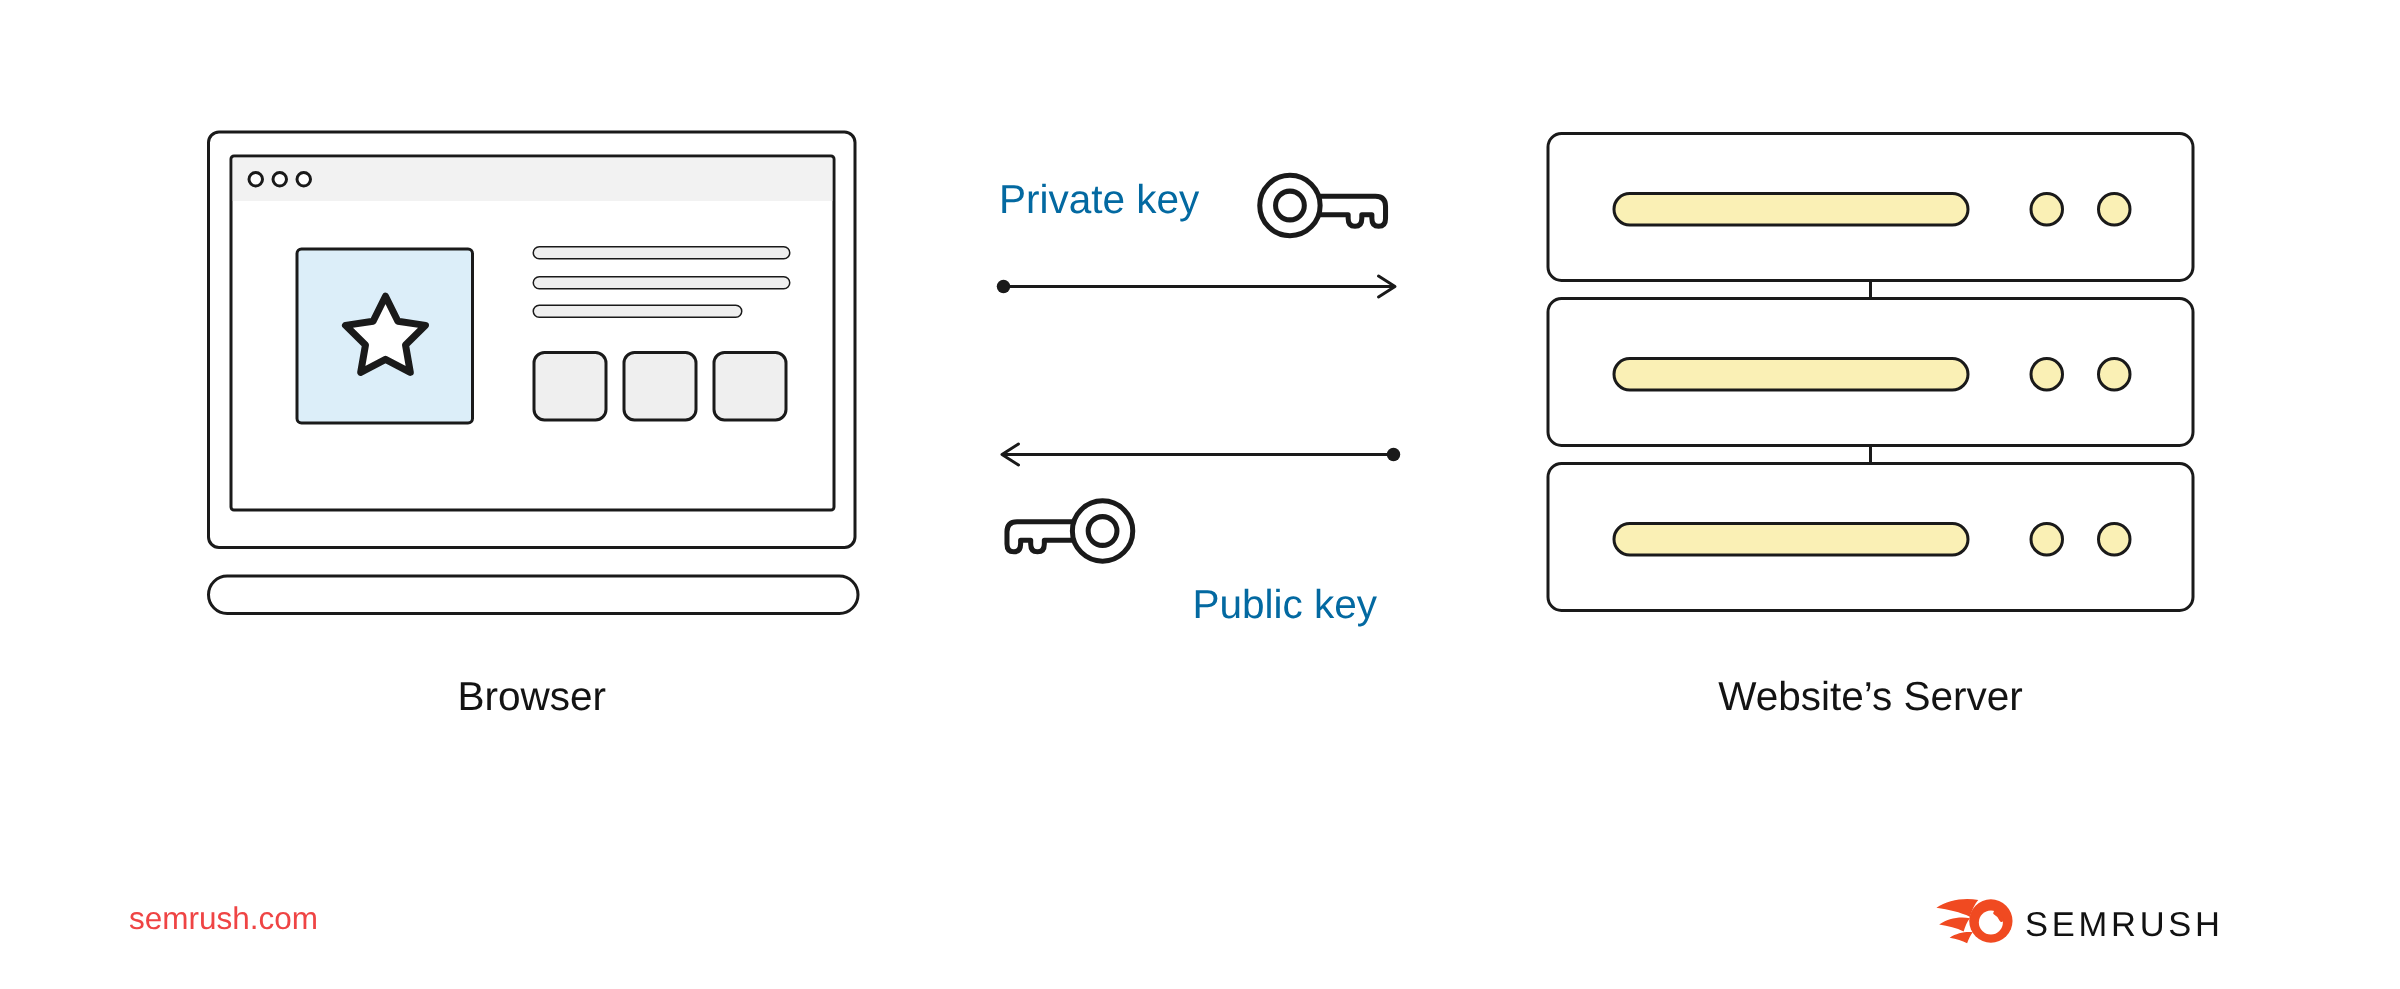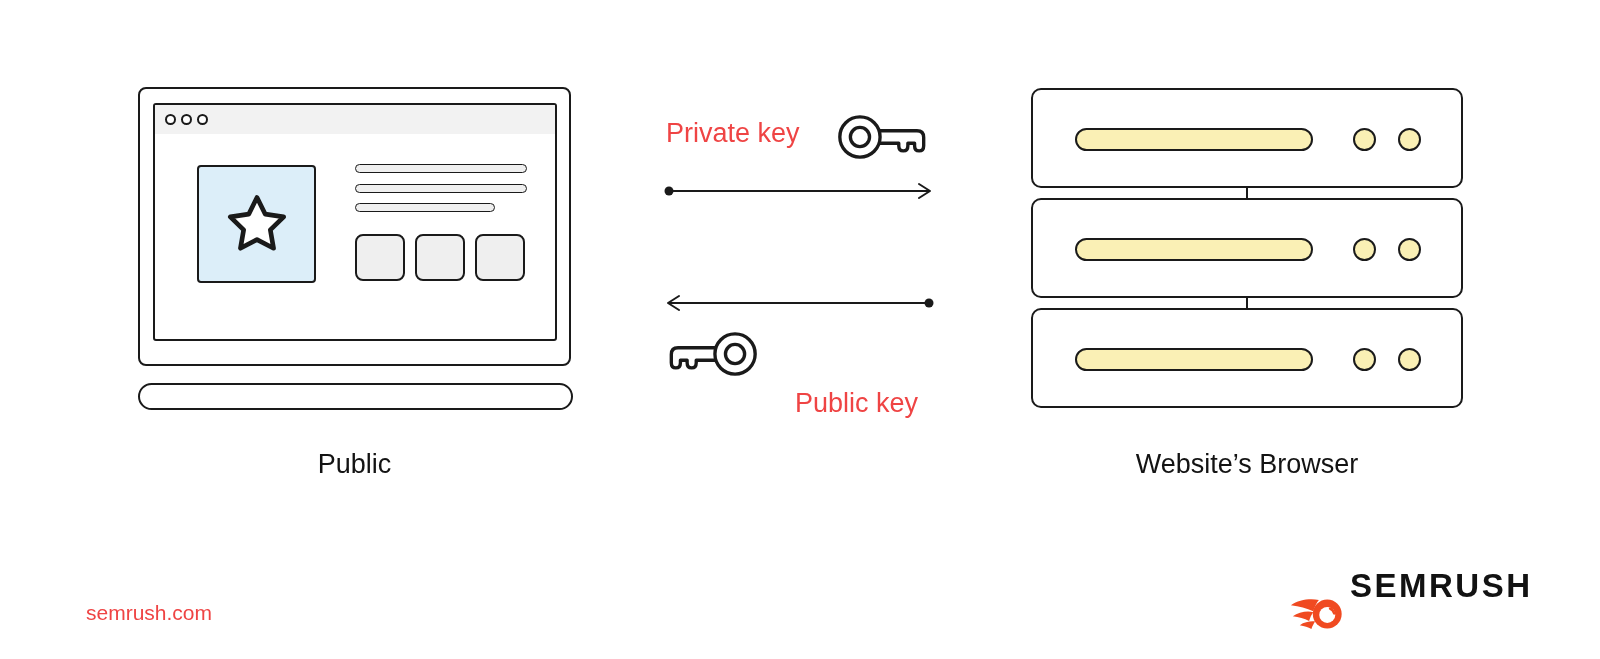--- a/index.html
+++ b/index.html
@@ -25,38 +25,38 @@
     border:1.5px solid var(--outline,#1a1a1a);border-radius:6px;box-sizing:border-box;}
   .thumb{position:absolute;top:129px;width:50px;height:47px;background:var(--gray-fill,#efefef);
     border:2px solid var(--outline,#1a1a1a);border-radius:8px;box-sizing:border-box;}
   .laptop-base{left:138px;top:383px;width:435px;height:27px;border:2px solid var(--outline,#1a1a1a);
     border-radius:14px;background:#fff;box-sizing:border-box;}
 
   
   .caption{font-size:27px;line-height:34px;text-align:center;color:#131313;}
   .caption-browser{left:138px;top:447px;width:433px;}
   .caption-server{left:1031px;top:447px;width:432px;}
-  .kx-label{font-size:27px;line-height:34px;color:#ef4444;white-space:nowrap;}
+  .kx-label{font-size:27px;line-height:34px;color:#0369a1;white-space:nowrap;}
 
   
   .key-icon{display:block;}
   .key-icon.mirrored{transform:scaleX(-1);}
 
   
   .server-unit{left:1031px;width:432px;height:100px;border:2px solid var(--outline,#1a1a1a);
     border-radius:10px;background:#fff;box-sizing:border-box;}
   .server-bar{position:absolute;left:42px;top:38px;width:238px;height:23px;background:var(--accent-yellow,#faf0b5);
     border:2px solid var(--outline,#1a1a1a);border-radius:12px;box-sizing:border-box;}
   .server-led{position:absolute;top:38px;width:23px;height:23px;background:var(--accent-yellow,#faf0b5);
     border:2px solid var(--outline,#1a1a1a);border-radius:50%;box-sizing:border-box;}
   .server-connector{left:1246px;width:2px;background:var(--outline,#1a1a1a);}
 
   
   .site-label{left:86px;top:598px;font-size:21px;line-height:30px;color:#ef4444;}
-  .brand-word{left:1350px;top:570px;font-size:33px;line-height:32px;font-weight:700;
+  .brand-word{left:1350px;top:600px;font-size:23px;line-height:32px;font-weight:400;
     letter-spacing:2.5px;color:#121212;}
 </style>
 </head>
 <body>
 
 <div class="canvas">
 
   <div class="abs laptop-frame"></div>
 
   <div class="abs browser-window">
@@ -76,21 +76,21 @@
     <div class="text-line" style="left:200px;top:79px;width:172px;"></div>
     <div class="text-line" style="left:200px;top:98px;width:140px;"></div>
 
     <div class="thumb" style="left:200px;"></div>
     <div class="thumb" style="left:260px;"></div>
     <div class="thumb" style="left:320px;"></div>
   </div>
 
   <div class="abs laptop-base"></div>
 
-  <div class="abs caption caption-browser">Public</div>
+  <div class="abs caption caption-browser">Browser</div>
 
   <div class="abs kx-label" style="left:666px;top:116px;">Private key</div>
 
   <svg class="abs key-icon" style="left:836px;top:112px;" width="92" height="50" viewBox="0 0 96 52">
     <g fill="#fff" stroke="#1a1a1a" stroke-width="3.5" stroke-linejoin="round">
       <path d="M44 19.5 H84.5 Q91.5 19.5 91.5 26.5 L91.5 35 Q91.5 40.5 86.75 40.5 Q82 40.5 82 35 L82 32.5 H75 L75 35 Q75 40.5 70.25 40.5 Q65.5 40.5 65.5 35 L65.5 32.5 H44 Z"></path>
       <circle cx="25" cy="26" r="21"></circle>
       <circle cx="25" cy="26" r="10"></circle>
     </g>
   </svg>
@@ -128,21 +128,21 @@
     <div class="server-led" style="left:320px;"></div>
     <div class="server-led" style="left:365px;"></div>
   </div>
   <div class="abs server-connector" style="top:296px;height:12px;"></div>
   <div class="abs server-unit" style="top:308px;">
     <div class="server-bar"></div>
     <div class="server-led" style="left:320px;"></div>
     <div class="server-led" style="left:365px;"></div>
   </div>
 
-  <div class="abs caption caption-server">Website’s Browser</div>
+  <div class="abs caption caption-server">Website’s Server</div>
 
   <div class="abs site-label">semrush.com</div>
 
   <svg class="abs" style="left:1290px;top:596px;" width="54" height="36" viewBox="0 0 58 36">
     <g fill="#F04A21">
       <path d="M31 3 C21 1 9 3 1 8.5 C10 10 18 11.5 25 15 C26.5 10.5 28.5 5.5 31 3 Z"></path>
       <path d="M25 16 C18 14.5 9 16 3 20.5 C9.5 21.5 15.5 23 20.5 25.5 C21.5 22 23 18.5 25 16 Z"></path>
       <path d="M27 26 C22 25.5 15.5 26.5 10.5 30 C15.5 31 19.5 32 23 34 C24 31 25.5 28 27 26 Z"></path>
       <circle cx="40" cy="18" r="15.5"></circle>
     </g>

